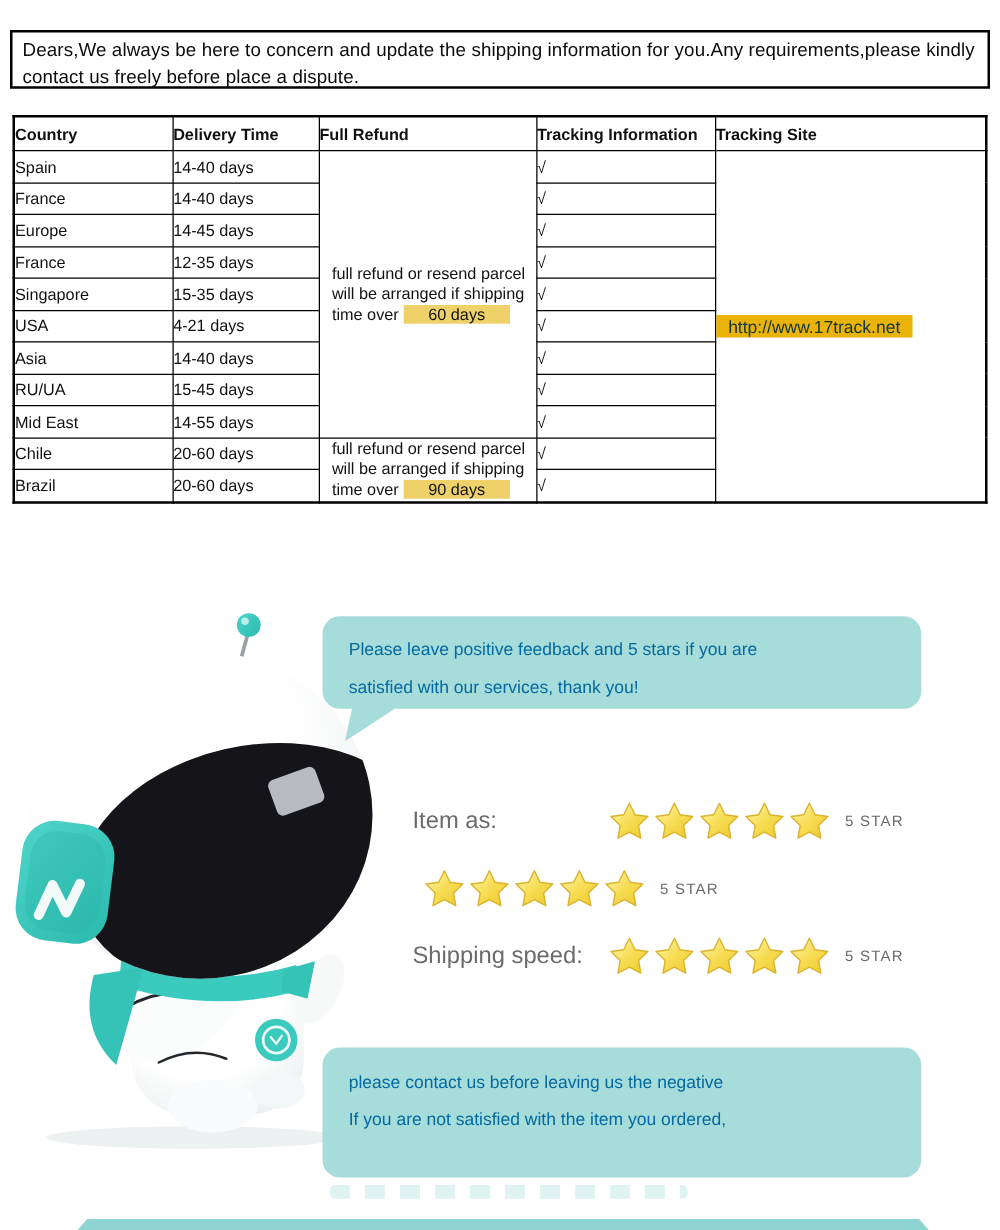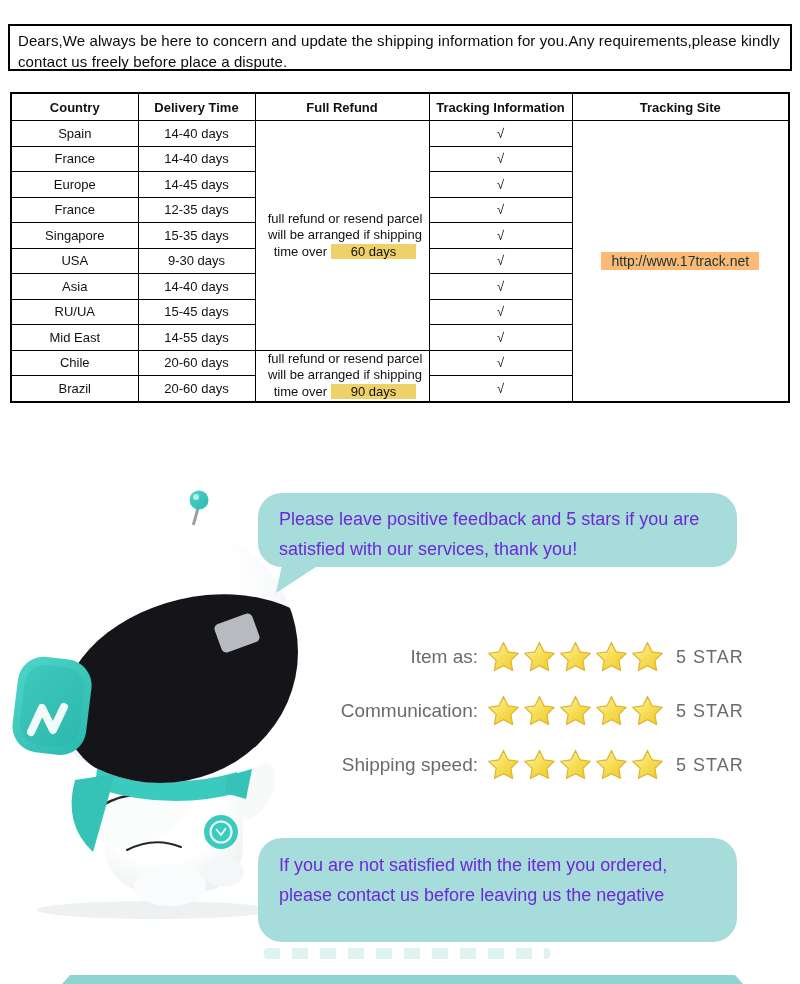--- a/index.html
+++ b/index.html
@@ -7,55 +7,55 @@
        font-family:"Liberation Sans",sans-serif;overflow:hidden;}
 
   
   .notice-box{position:absolute;left:8px;top:24px;width:784px;height:47px;
        box-sizing:border-box;border:2px solid #000;padding:4px 8px;
        font-size:15px;line-height:21px;color:#0b0b0b;letter-spacing:.1px;}
 
   
   .ship-table{position:absolute;left:10px;top:92px;width:778px;
        border-collapse:collapse;table-layout:fixed;border:2px solid #000;}
-  .ship-table th,.ship-table td{border:1.5px solid #000;text-align:center;
+  .ship-table th,.ship-table td{border:1.5px solid #000;text-align:left;
        vertical-align:middle;color:#111;padding:0;font-size:13px;}
   .ship-table thead th{height:26px;font-weight:bold;font-size:13px;}
   .ship-table tbody td{height:24.5px;}
   .col-country{width:127px}.col-time{width:117px}.col-refund{width:174px}
   .col-track{width:143px}.col-site{width:217px}
   .refund-cell{text-align:left;padding:0 4px 0 10px !important;
        font-size:12.5px;line-height:16.5px;}
   .mark-yellow{background:#eed269;padding:0 20px;}
-  .url-chip{background:#fdba74;padding:1px 10px;font-size:14px;color:#13343a;}
+  .url-chip{background:#eab308;padding:1px 10px;font-size:14px;color:#13343a;}
 
   
   .robot{position:absolute;left:5px;top:480px;width:300px;height:440px;}
 
   
-  .bubble{position:absolute;background:#a6dcd9;border-radius:24px;
-       color:#6d28d9;font-size:18px;line-height:30px;box-sizing:border-box;
+  .bubble{position:absolute;background:#a6dcd9;border-radius:14px;
+       color:#0369a1;font-size:14px;line-height:30px;box-sizing:border-box;
        padding:11px 21px;}
   .bubble-top{left:258px;top:493px;width:479px;height:74px;}
   .bubble-bottom{left:258px;top:838px;width:479px;height:104px;padding-top:12px;}
   .bubble-tail{position:absolute;left:276px;top:563px;width:46px;height:30px;
        background:#a6dcd9;clip-path:polygon(14% 0,100% 0,0 100%);}
   .fade-strip{position:absolute;left:264px;top:948px;width:286px;height:11px;
        border-radius:4px;background:repeating-linear-gradient(90deg,
        rgba(141,212,207,.28) 0 16px,rgba(255,255,255,0) 16px 28px);}
 
   
   .ratings{position:absolute;left:330px;top:634px;width:420px;}
   .rating-row{display:flex;align-items:center;height:46px;margin-bottom:8px;}
-  .rating-label{width:148px;text-align:right;font-size:19px;color:#6b6b6b;
+  .rating-label{width:148px;text-align:left;font-size:19px;color:#6b6b6b;
        white-space:nowrap;}
   .stars{display:flex;align-items:center;margin-left:8px;}
   .star{display:inline-flex;margin-right:1px;}
   .star svg{display:block;}
-  .star-suffix{margin-left:10px;font-size:18px;color:#6b6b6b;letter-spacing:1px;
+  .star-suffix{margin-left:10px;font-size:12px;color:#6b6b6b;letter-spacing:1px;
        white-space:nowrap;}
 
   
   .bottom-bar{position:absolute;left:62px;top:975px;width:681px;height:9px;
        background:#8ed4d0;clip-path:polygon(8px 0,calc(100% - 8px) 0,100% 100%,0 100%);}
 </style>
 </head>
 <body>
 
 <svg width="0" height="0" style="position:absolute">
@@ -116,21 +116,21 @@
         <td>12-35 days</td>
         <td>√</td>
       </tr>
       <tr>
         <td>Singapore</td>
         <td>15-35 days</td>
         <td>√</td>
       </tr>
       <tr>
         <td>USA</td>
-        <td>9-30 days</td>
+        <td>4-21 days</td>
         <td>√</td>
       </tr>
       <tr>
         <td>Asia</td>
         <td>14-40 days</td>
         <td>√</td>
       </tr>
       <tr>
         <td>RU/UA</td>
         <td>15-45 days</td>
@@ -246,21 +246,20 @@
         </span>
         <span class="star">
           <svg viewBox="0 0 24 24" width="35" height="35">
             <path d="M12 1.8l3.1 6.3 7 1-5.05 4.9 1.2 6.9-6.25-3.3-6.25 3.3 1.2-6.9L1.9 9.1l7-1z" fill="url(#sg)" stroke="#dcb32c" stroke-width="0.8" stroke-linejoin="round"></path>
           </svg>
         </span>
       </div>
     <div class="star-suffix">5 STAR</div>
   </div>
   <div class="rating-row">
-    <div class="rating-label">Communication:</div>
     <div class="stars">
         <span class="star">
           <svg viewBox="0 0 24 24" width="35" height="35">
             <path d="M12 1.8l3.1 6.3 7 1-5.05 4.9 1.2 6.9-6.25-3.3-6.25 3.3 1.2-6.9L1.9 9.1l7-1z" fill="url(#sg)" stroke="#dcb32c" stroke-width="0.8" stroke-linejoin="round"></path>
           </svg>
         </span>
         <span class="star">
           <svg viewBox="0 0 24 24" width="35" height="35">
             <path d="M12 1.8l3.1 6.3 7 1-5.05 4.9 1.2 6.9-6.25-3.3-6.25 3.3 1.2-6.9L1.9 9.1l7-1z" fill="url(#sg)" stroke="#dcb32c" stroke-width="0.8" stroke-linejoin="round"></path>
           </svg>
@@ -310,18 +309,18 @@
           <svg viewBox="0 0 24 24" width="35" height="35">
             <path d="M12 1.8l3.1 6.3 7 1-5.05 4.9 1.2 6.9-6.25-3.3-6.25 3.3 1.2-6.9L1.9 9.1l7-1z" fill="url(#sg)" stroke="#dcb32c" stroke-width="0.8" stroke-linejoin="round"></path>
           </svg>
         </span>
       </div>
     <div class="star-suffix">5 STAR</div>
   </div>
 </div>
 
 <div class="bubble bubble-bottom">
+  <div>please contact us before leaving us the negative</div>
   <div>If you are not satisfied with the item you ordered,</div>
-  <div>please contact us before leaving us the negative</div>
 </div>
 
 <div class="fade-strip"></div>
 <div class="bottom-bar"></div>
 
 </body></html>

